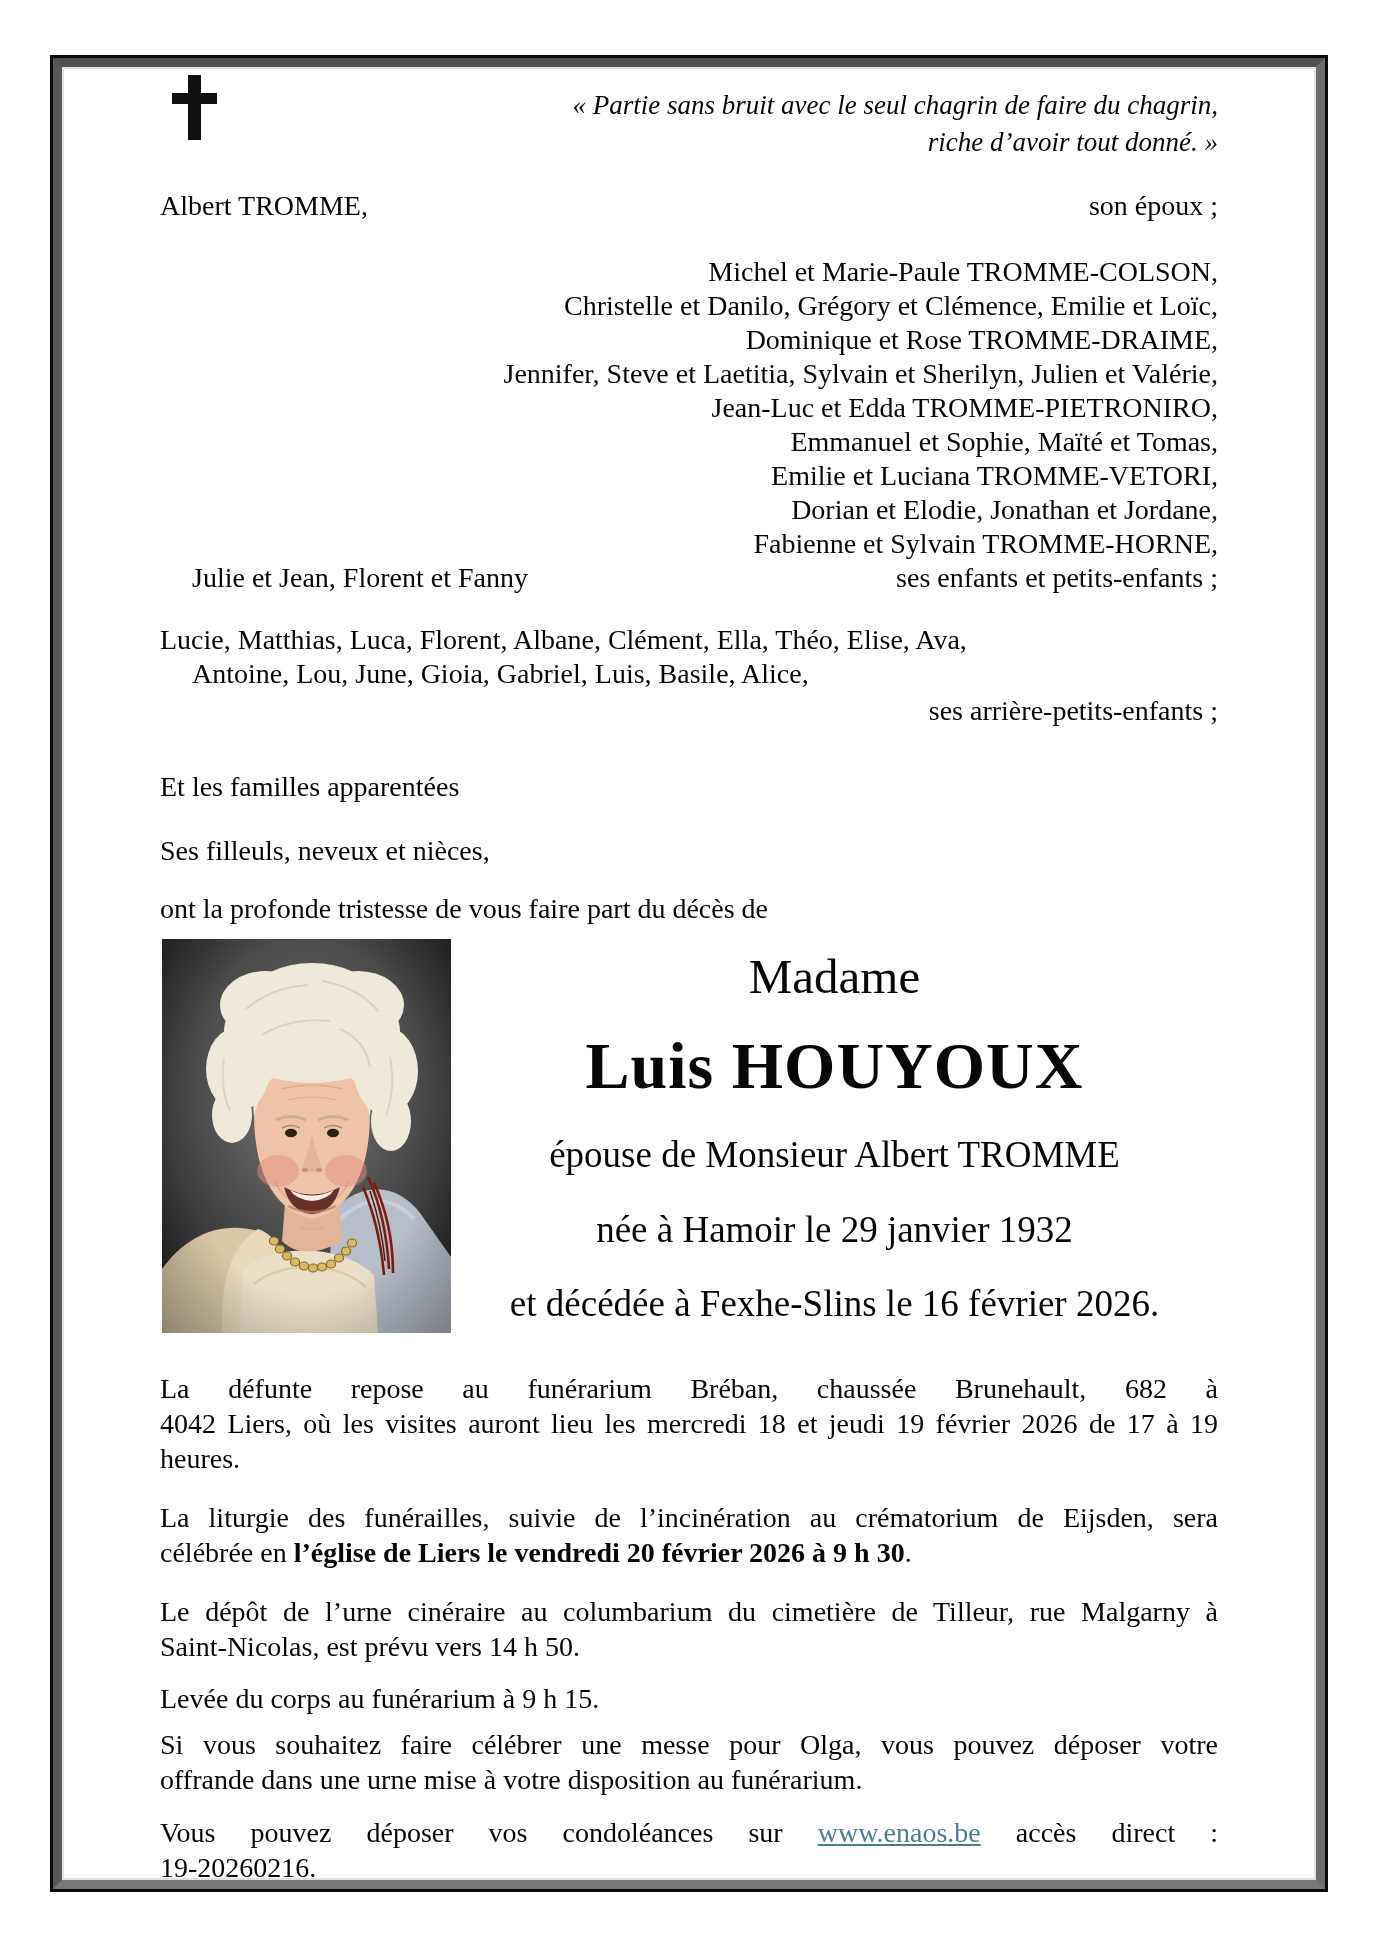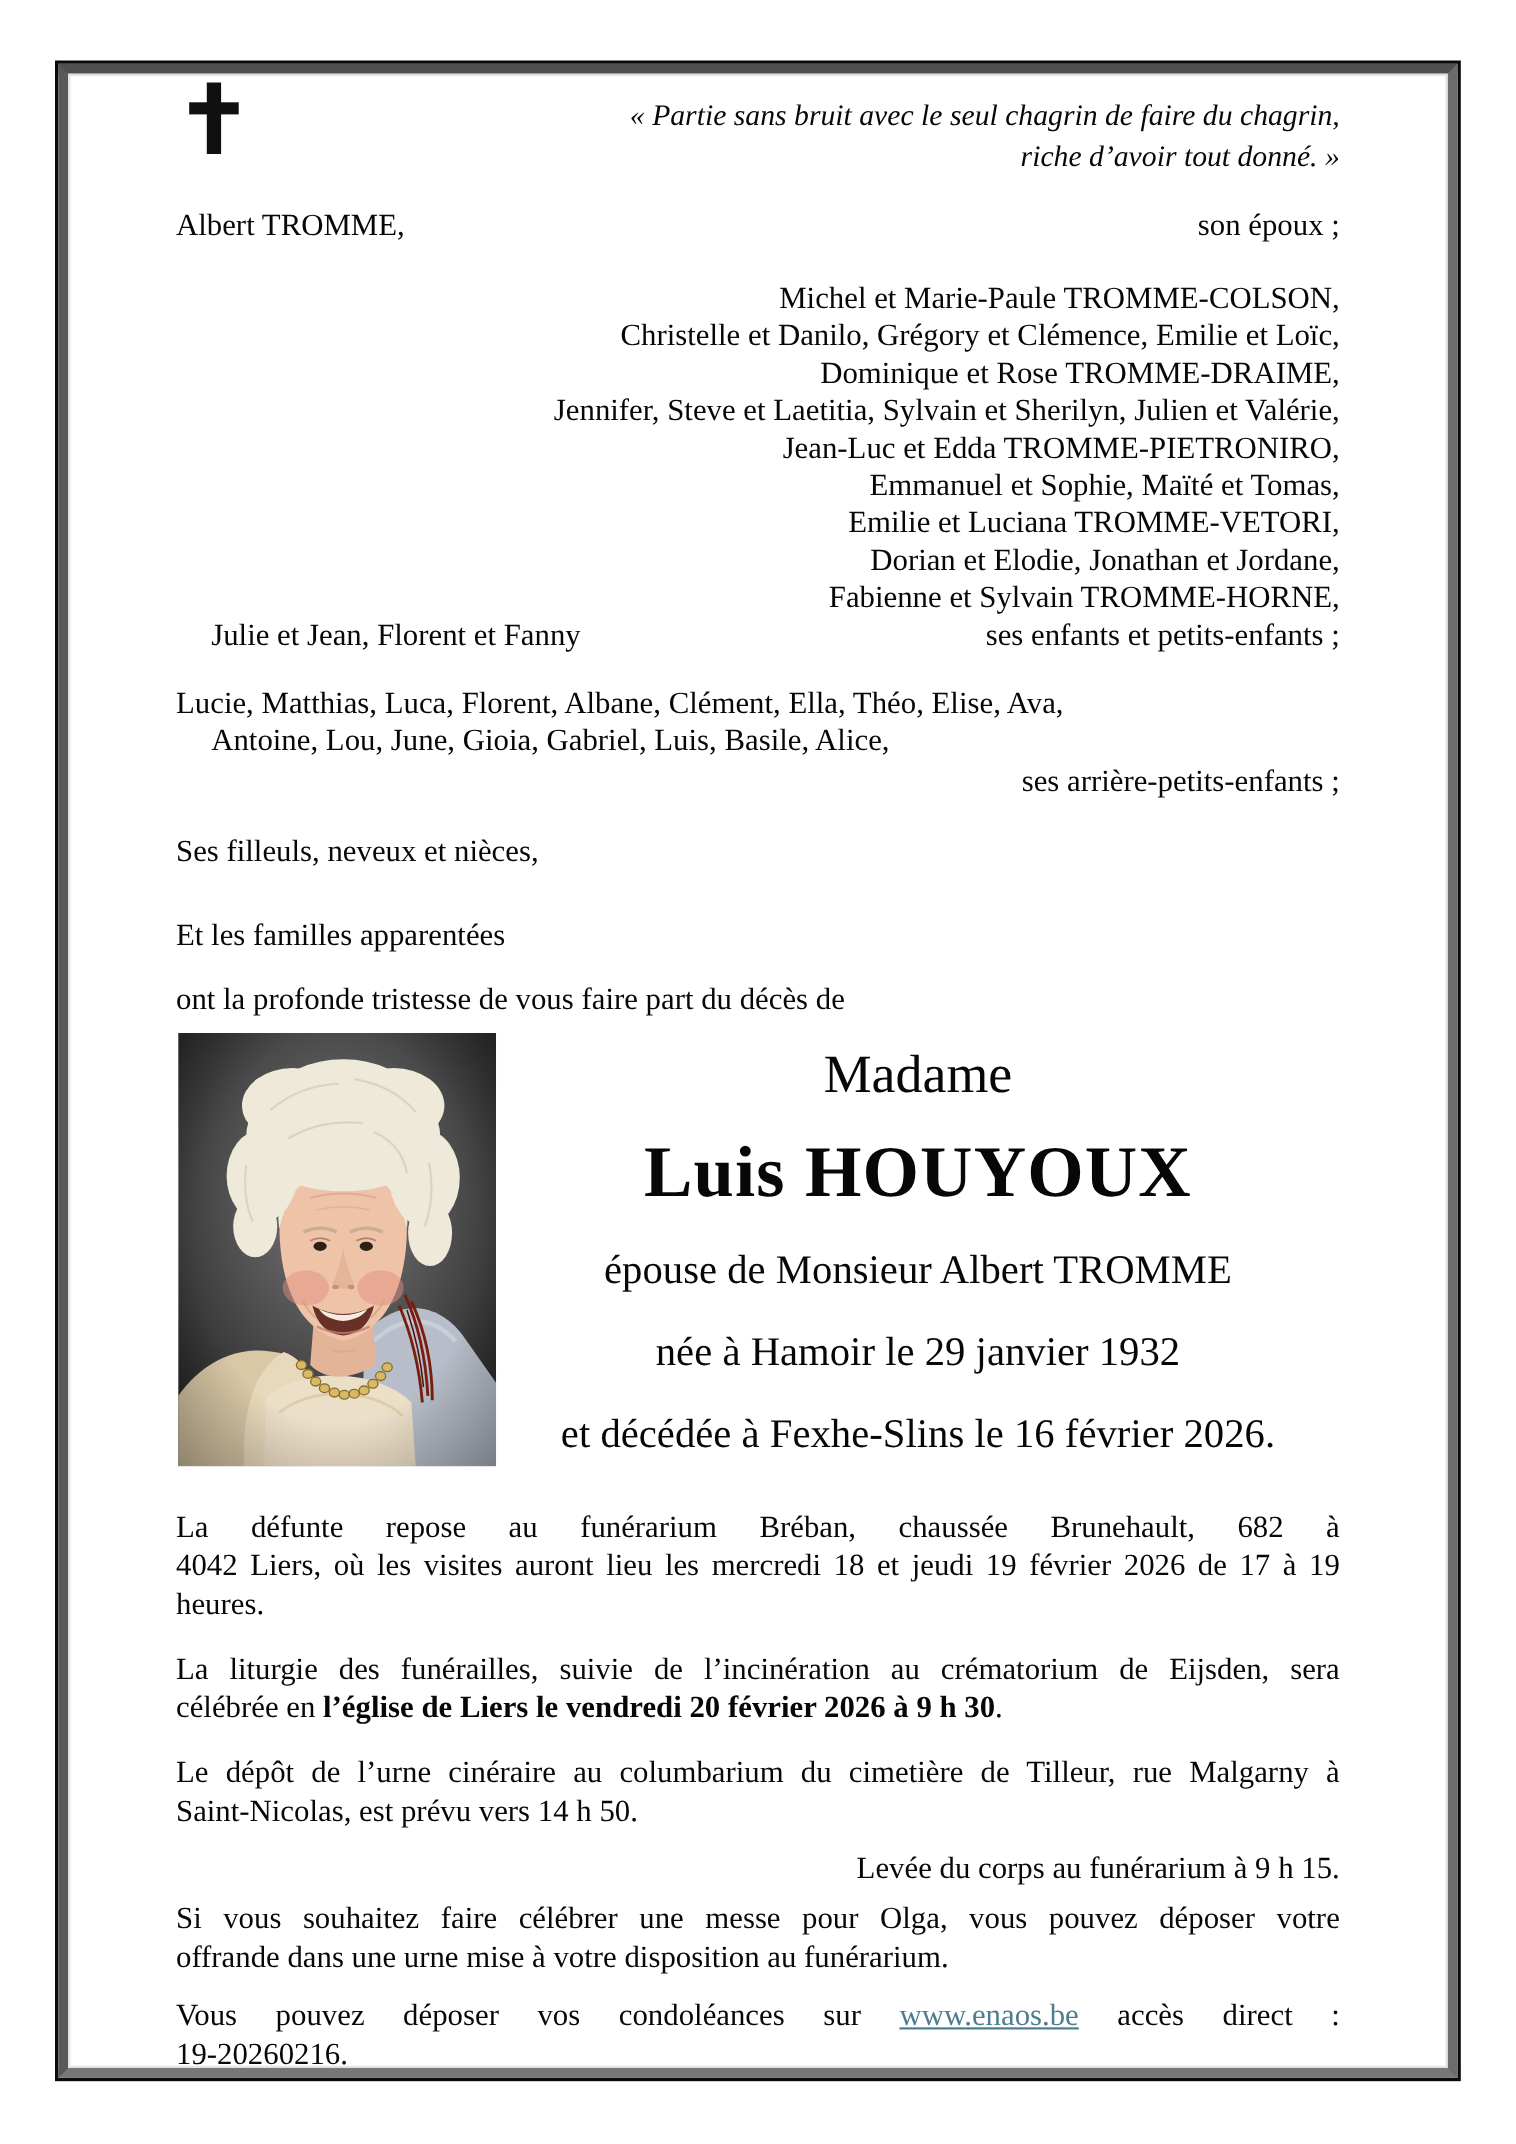--- a/index.html
+++ b/index.html
@@ -43,21 +43,21 @@
   .memorial{display:flex;margin-top:13px;height:394px;}
   .photo{width:289px;height:394px;flex:none;margin-left:2px;display:block;}
   .deceased-col{flex:1;display:flex;flex-direction:column;justify-content:space-between;
     text-align:center;padding:16px 0 6px 0;}
   .d-title{font-size:49px;line-height:44px;}
   .d-name{font-size:66px;font-weight:bold;line-height:76px;letter-spacing:1px;}
   .d-line{font-size:37px;line-height:46px;}
   .para{font-size:28px;line-height:35px;}
   .para-line{white-space:nowrap;}
   .para-line.stretch{text-align:justify;text-align-last:justify;}
-  .para-line.center{text-align:right;}
+  .para-line.center{text-align:left;}
   .para-line.plain{text-align:left;}
   #para-repose{margin-top:38px;}
   #para-liturgy{margin-top:24px;}
   #para-urn{margin-top:24px;}
   #para-levee{margin-top:17px;}
   #para-messe{margin-top:11px;}
   #para-condolences{margin-top:18px;}
   a.doc-link{color:var(--link,#4d7e8f);text-decoration:underline;cursor:pointer;}
   b{font-weight:bold;}
 </style>
@@ -101,23 +101,23 @@
             </div>
           </div>
 
             <div class="gg" id="gg-lines">
             <div class="name-line"><span>Lucie, Matthias, Luca, Florent, Albane, Clément, Ella, Théo, Elise, Ava,</span></div>
             <div class="name-line indent"><span>Antoine, Lou, June, Gioia, Gabriel, Luis, Basile, Alice,</span></div>
           </div>
 
             <div class="gg-label">ses arrière-petits-enfants ;</div>
 
+            <div class="single" id="familles">Et les familles apparentées</div>
+
             <div class="single" id="filleuls">Ses filleuls, neveux et nièces,</div>
-
-            <div class="single" id="familles">Et les familles apparentées</div>
 
             <div class="single" id="announce">ont la profonde tristesse de vous faire part du décès de</div>
 
             <div class="memorial">
               <svg class="photo" viewBox="0 0 289 394" xmlns="http://www.w3.org/2000/svg">
                 <defs>
                   <radialGradient id="bgv" cx="0.5" cy="0.38" r="0.85">
                     <stop offset="0" stop-color="#787878"></stop>
                     <stop offset="0.35" stop-color="#565656"></stop>
                     <stop offset="0.7" stop-color="#303030"></stop>

